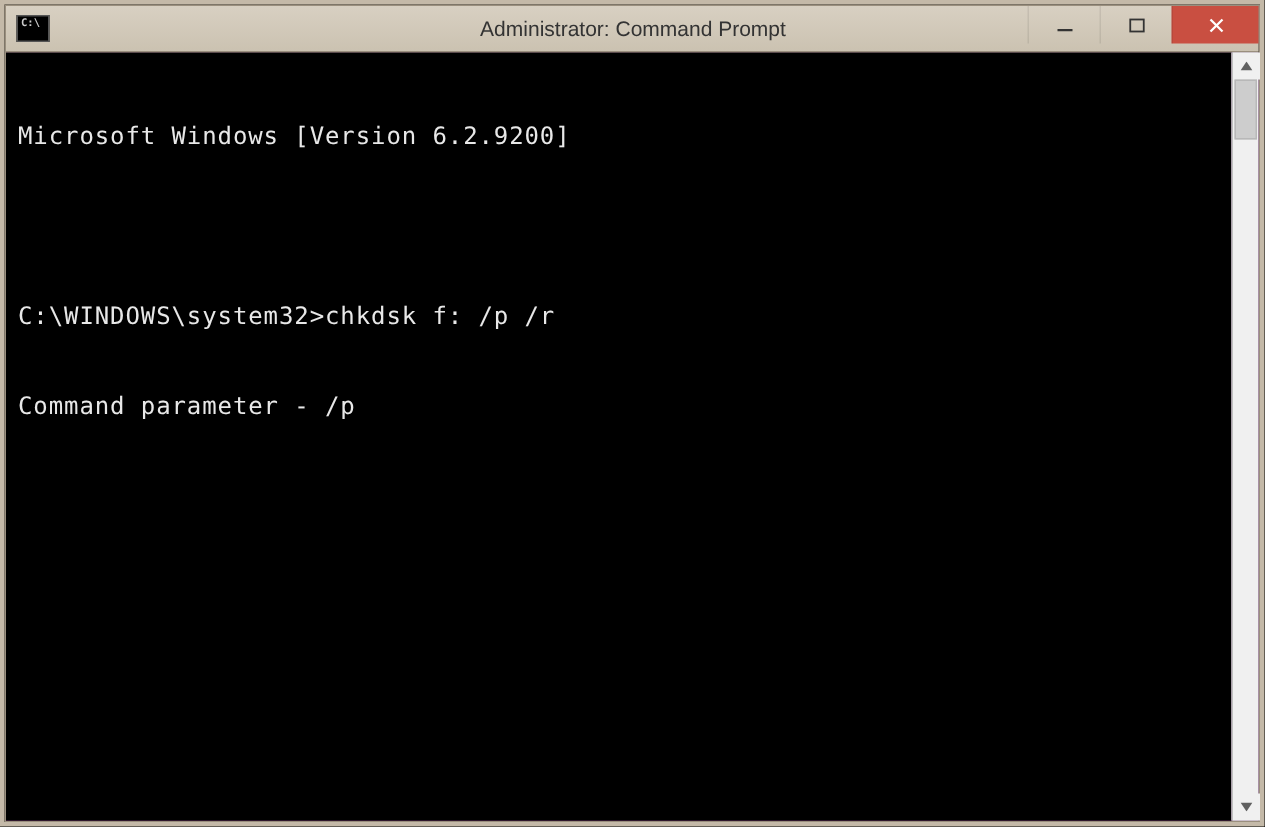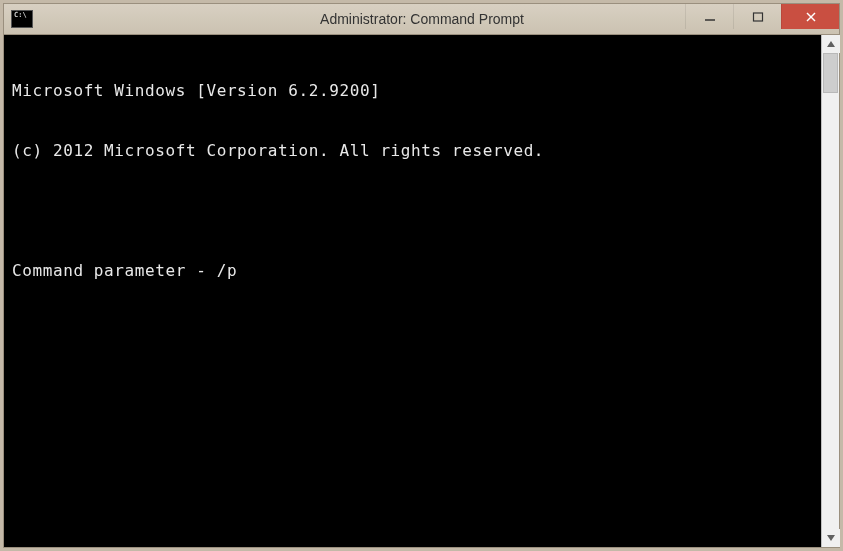--- a/index.html
+++ b/index.html
@@ -174,22 +174,22 @@
         <svg width="12" height="12" viewBox="0 0 12 12">
             <line x1="2" y1="2" x2="10" y2="10" stroke-width="1.5"></line>
             <line x1="10" y1="2" x2="2" y2="10" stroke-width="1.5"></line>
           </svg>
       </div>
     </div>
   </div>
   <div class="content-area">
     <div class="terminal">
       <span class="line">Microsoft Windows [Version 6.2.9200]</span>
-      <span class="line">(c) 2012 Microsoft Corporation. All rights reserved.</span>
       <span class="line"></span>
+      <span class="line">C:\WINDOWS\system32&gt;chkdsk f: /p /r</span>
       <span class="line">Command parameter - /p</span>
       <span class="line"></span>
     </div>
     <div class="scrollbar">
       <div class="scroll-up">
         <svg width="8" height="6" viewBox="0 0 8 6">
             <path d="M4 0 L8 6 L0 6 Z"></path>
           </svg>
       </div>
       <div class="scroll-thumb"></div>

